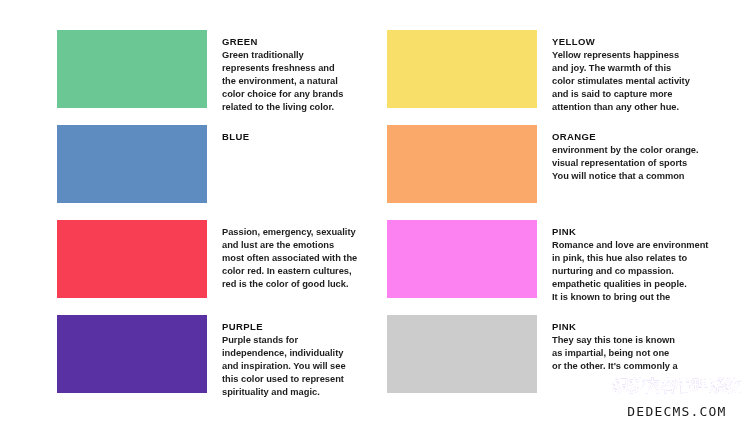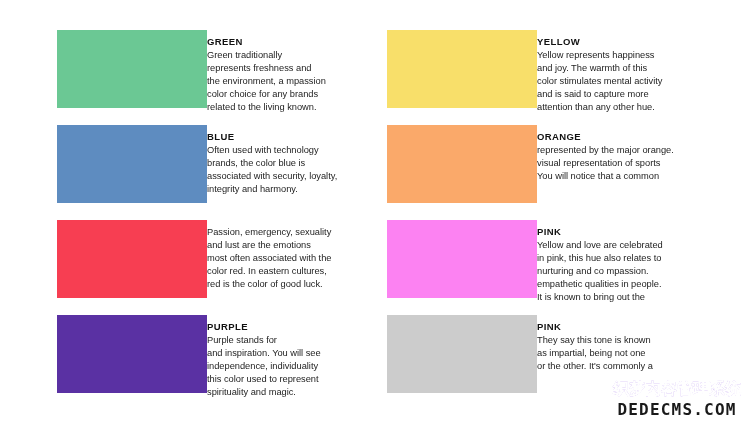--- a/index.html
+++ b/index.html
@@ -35,38 +35,40 @@
     align-items: flex-start;
   }
 
   .swatch {
     width: 150px;
     height: 78px;
     flex: 0 0 150px;
   }
 
   .card-text {
+    margin-left: 15px;
     padding-top: 6px;
     width: 163px;
   }
 
   .card-title {
     font-size: 9.5px;
     font-weight: bold;
     letter-spacing: 0.4px;
     line-height: 12px;
     color: #111111;
     margin-bottom: 1px;
   }
 
   .card-desc {
     font-size: 9.3px;
     line-height: 13.1px;
     color: #1d1d1d;
     letter-spacing: -0.02px;
+    font-weight: bold;
   }
 
   .card-desc span {
     display: block;
     white-space: nowrap;
   }
 
   #watermark {
     position: absolute;
     right: 6px;
@@ -79,76 +81,70 @@
   #watermark-cn {
     font-size: 16px;
     font-weight: bold;
     color: #6d28d9;
     letter-spacing: 0px;
     font-family: "DejaVu Sans", sans-serif;
     -webkit-text-stroke: 0.6px #ffffff;
   }
 
   #watermark-en {
-    font-size: 16px;
-    font-weight: bold;
+    font-size: 13px;
+    font-weight: normal;
     color: #1a1a1a;
     letter-spacing: 1.2px;
     font-family: "DejaVu Sans Mono", monospace;
-    margin-top: 5px;
+    margin-top: 11px;
   }
 </style>
 </head>
 <body>
 
 <div id="color-grid">
     <div class="color-card">
       <div class="swatch" style="background: rgb(107, 200, 148);"></div>
       <div class="card-text">
         <div class="card-title">GREEN</div>
         <div class="card-desc">
           <span>Green traditionally</span>
           <span>represents freshness and</span>
-          <span>the environment, a mpassion</span>
+          <span>the environment, a natural</span>
           <span>color choice for any brands</span>
-          <span>related to the living known.</span>
+          <span>related to the living color.</span>
         </div>
       </div>
     </div>
     <div class="color-card">
       <div class="swatch" style="background: rgb(248, 223, 106);"></div>
       <div class="card-text">
         <div class="card-title">YELLOW</div>
         <div class="card-desc">
           <span>Yellow represents happiness</span>
           <span>and joy. The warmth of this</span>
           <span>color stimulates mental activity</span>
           <span>and is said to capture more</span>
           <span>attention than any other hue.</span>
         </div>
       </div>
     </div>
     <div class="color-card">
       <div class="swatch" style="background: rgb(94, 140, 192);"></div>
       <div class="card-text">
         <div class="card-title">BLUE</div>
-        <div class="card-desc">
-          <span>Often used with technology</span>
-          <span>brands, the color blue is</span>
-          <span>associated with security, loyalty,</span>
-          <span>integrity and harmony.</span>
-        </div>
       </div>
     </div>
     <div class="color-card">
       <div class="swatch" style="background: rgb(250, 169, 106);"></div>
       <div class="card-text">
         <div class="card-title">ORANGE</div>
         <div class="card-desc">
-          <span>represented by the major orange.</span>
+          <span>environment by the color orange.</span>
           <span>visual representation of sports</span>
           <span>You will notice that a common</span>
         </div>
       </div>
     </div>
     <div class="color-card">
       <div class="swatch" style="background: rgb(247, 62, 82);"></div>
       <div class="card-text">
         <div class="card-desc">
           <span>Passion, emergency, sexuality</span>
@@ -157,36 +153,36 @@
           <span>color red. In eastern cultures,</span>
           <span>red is the color of good luck.</span>
         </div>
       </div>
     </div>
     <div class="color-card">
       <div class="swatch" style="background: rgb(252, 130, 242);"></div>
       <div class="card-text">
         <div class="card-title">PINK</div>
         <div class="card-desc">
-          <span>Yellow and love are celebrated</span>
+          <span>Romance and love are environment</span>
           <span>in pink, this hue also relates to</span>
           <span>nurturing and co mpassion.</span>
           <span>empathetic qualities in people.</span>
           <span>It is known to bring out the</span>
         </div>
       </div>
     </div>
     <div class="color-card">
       <div class="swatch" style="background: rgb(90, 49, 163);"></div>
       <div class="card-text">
         <div class="card-title">PURPLE</div>
         <div class="card-desc">
           <span>Purple stands for</span>
+          <span>independence, individuality</span>
           <span>and inspiration. You will see</span>
-          <span>independence, individuality</span>
           <span>this color used to represent</span>
           <span>spirituality and magic.</span>
         </div>
       </div>
     </div>
     <div class="color-card">
       <div class="swatch" style="background: rgb(204, 204, 204);"></div>
       <div class="card-text">
         <div class="card-title">PINK</div>
         <div class="card-desc">

